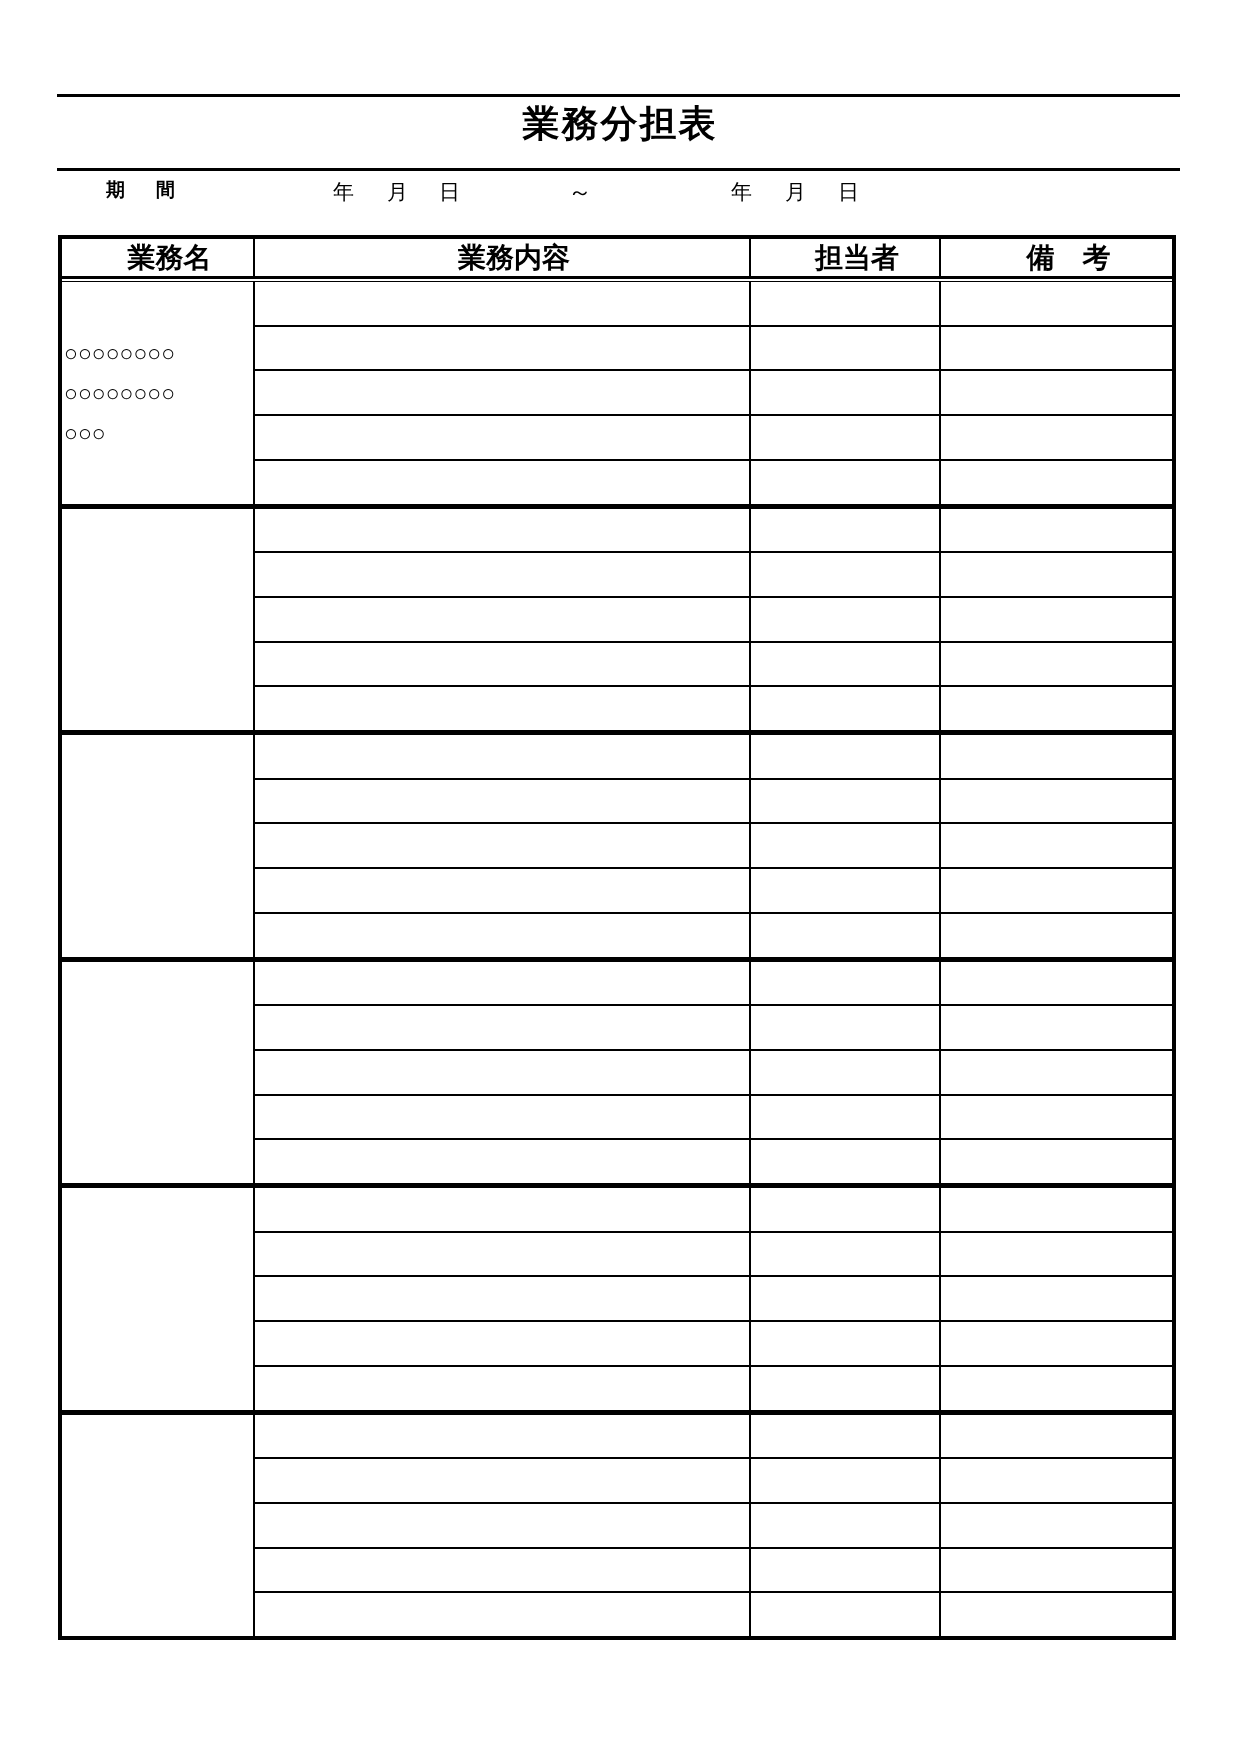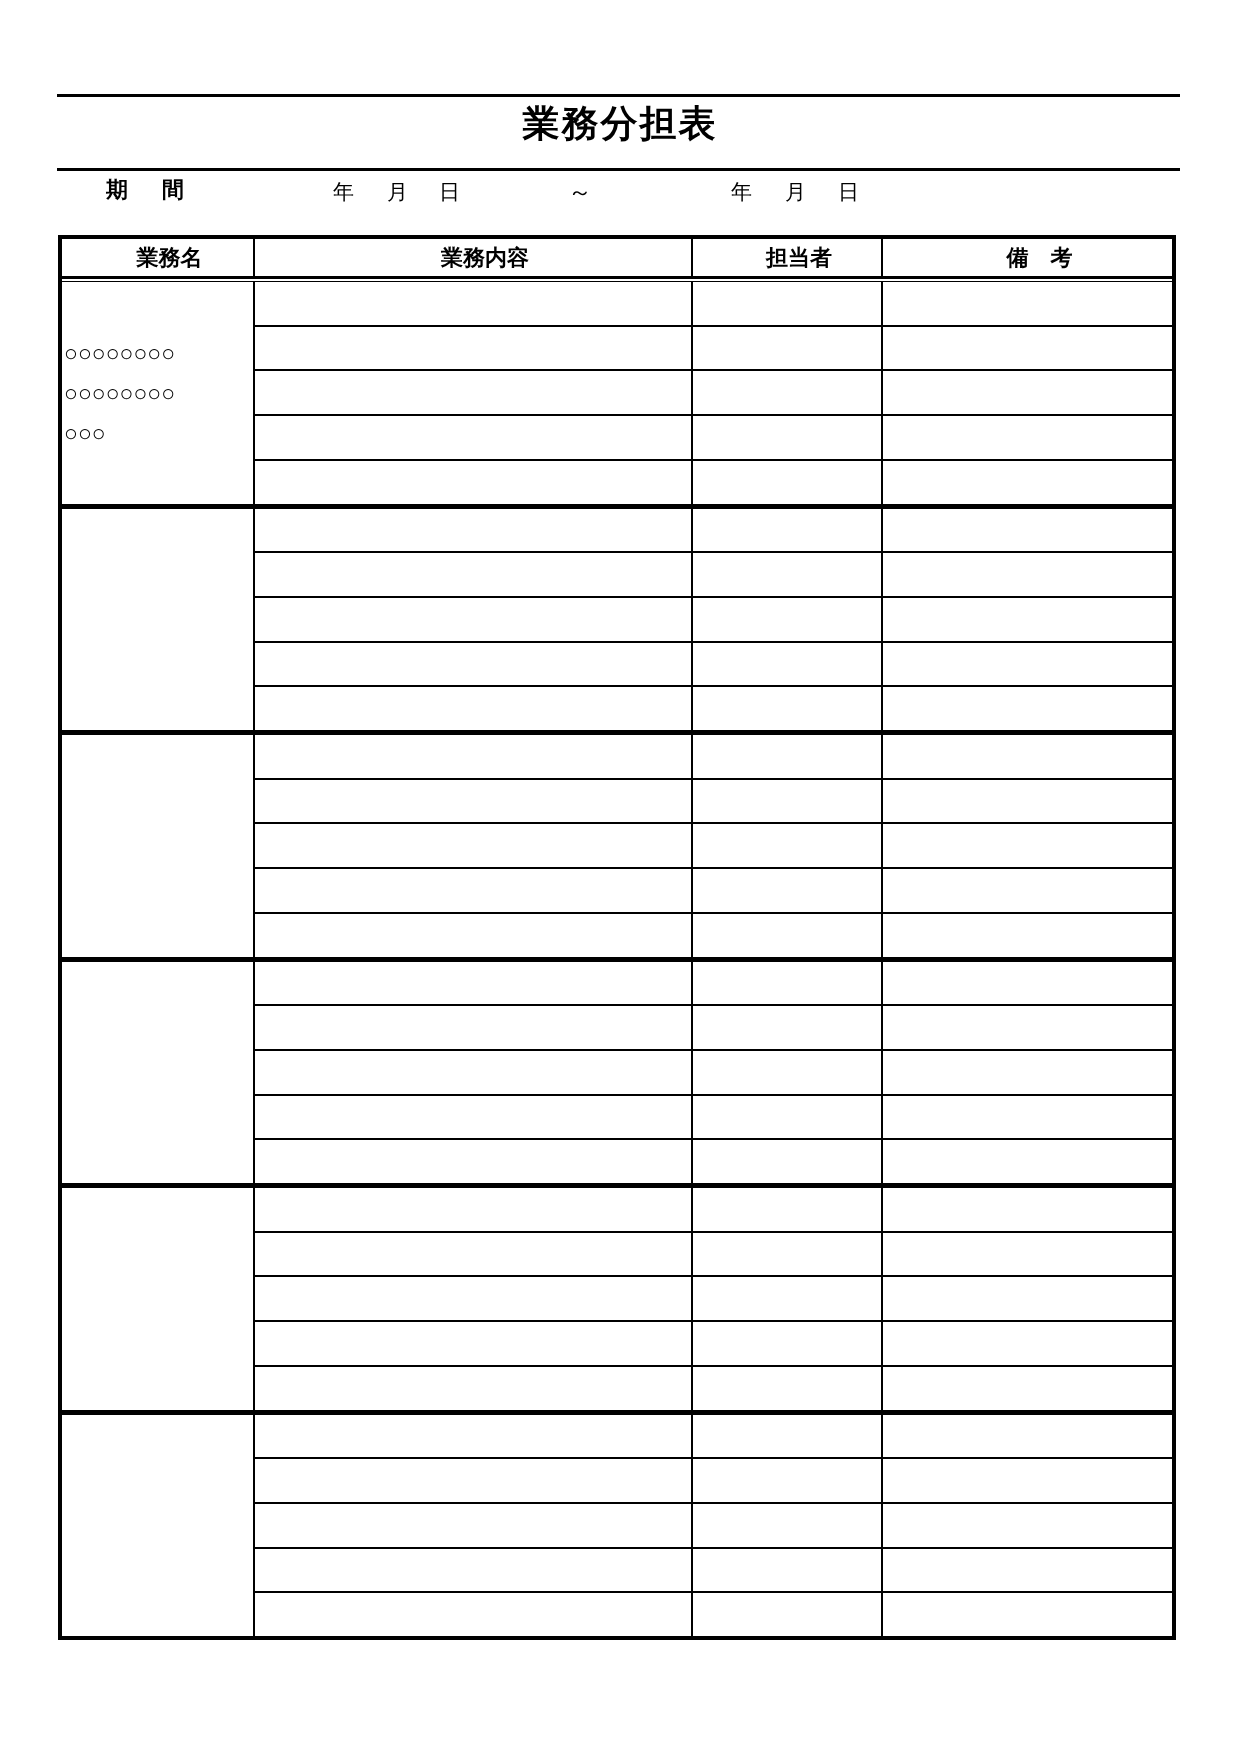--- a/index.html
+++ b/index.html
@@ -35,21 +35,21 @@
     font-size: 37px;
     font-weight: bold;
     letter-spacing: 2px;
     line-height: 42px;
   }
   
   .period-label {
     position: absolute;
     top: 177px;
     left: 106px;
-    font-size: 22px;
+    font-size: 19px;
     font-weight: bold;
     letter-spacing: 6px;
     line-height: 26px;
     white-space: nowrap;
   }
   .p-glyph {
     position: absolute;
     top: 179px;
     font-size: 21px;
     line-height: 25px;
@@ -77,28 +77,28 @@
   }
   .thead {
     height: 37px;
     flex: none;
     display: flex;
   }
   .h-cell {
     display: flex;
     align-items: center;
     justify-content: center;
-    font-size: 22px;
+    font-size: 28px;
     font-weight: bold;
     box-sizing: border-box;
     line-height: 24px;
     padding-left: 24px;
   }
   .w-name   { width: 193px; border-right: 2px solid #000; }
-  .w-detail { width: 438px; border-right: 2px solid #000; }
+  .w-detail { width: 496px; border-right: 2px solid #000; }
   .w-who    { width: 190px; border-right: 2px solid #000; }
   .w-note   { flex: 1; border-radius: 11px; }
   .dbl-line {
     flex: none;
     height: 6px;
     border-top: 3px solid #000;
     border-bottom: 1px solid #000;
     box-sizing: border-box;
     background: #fff;
   }

